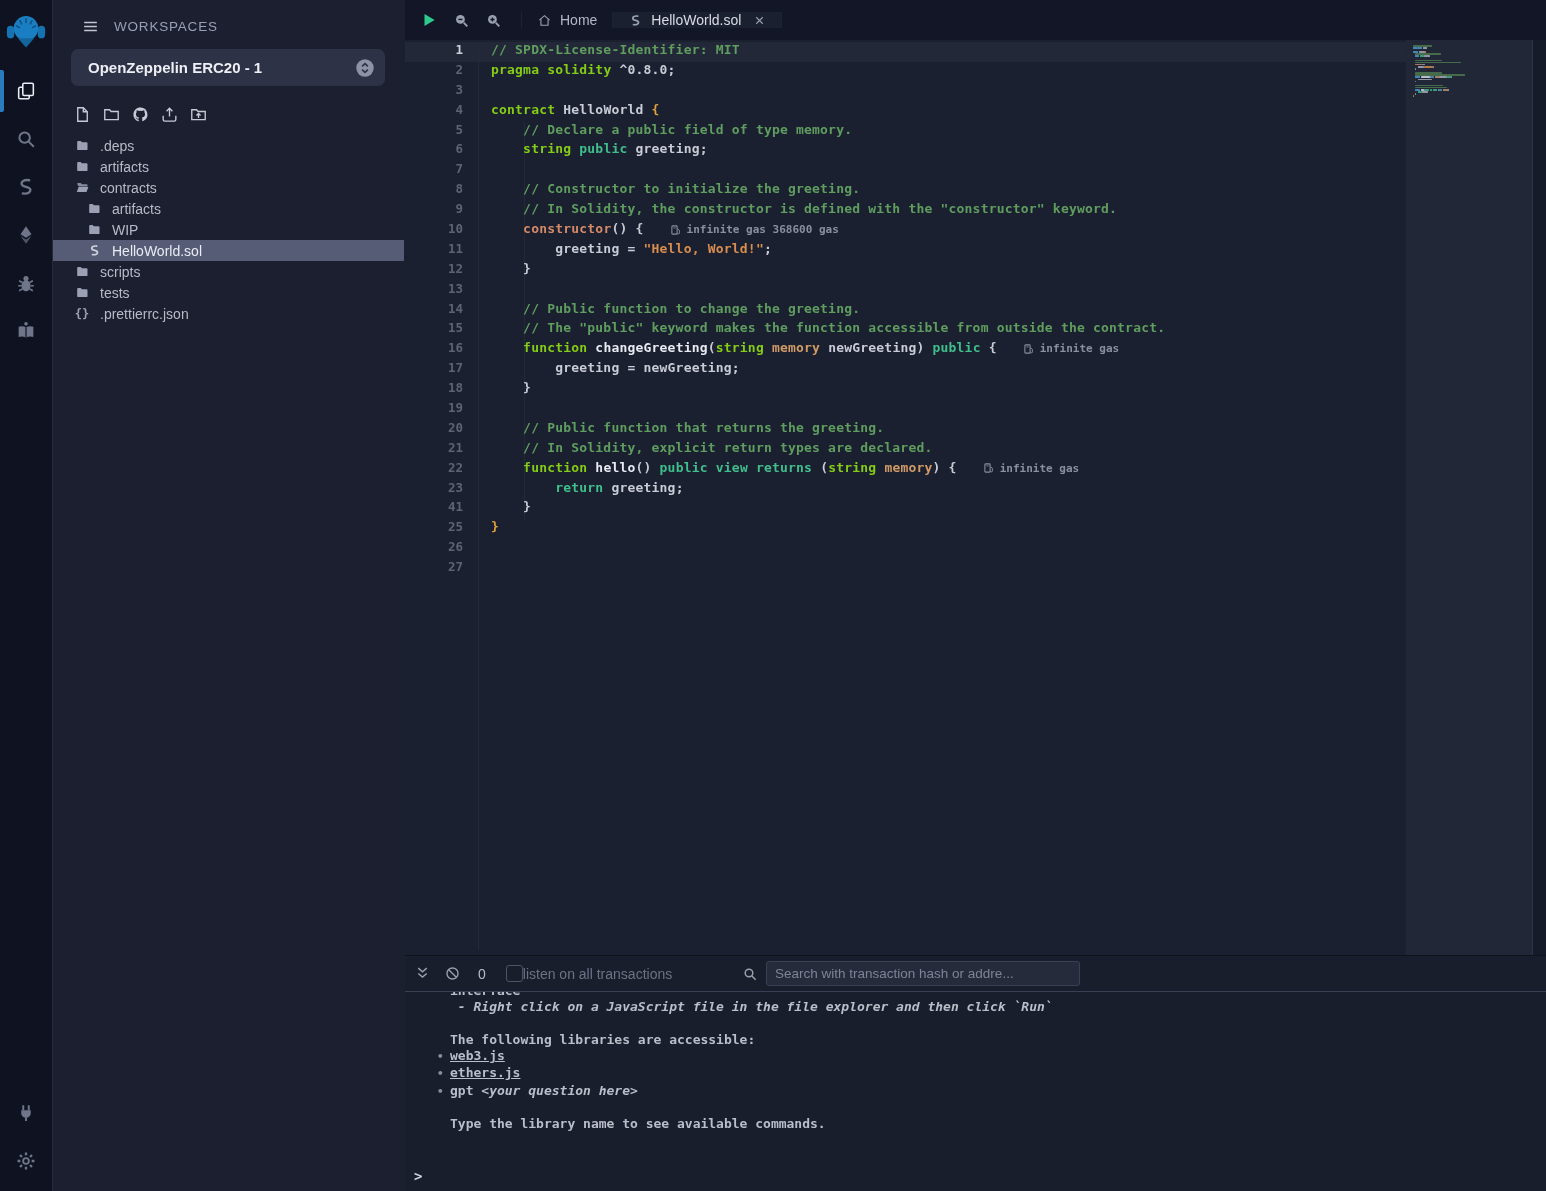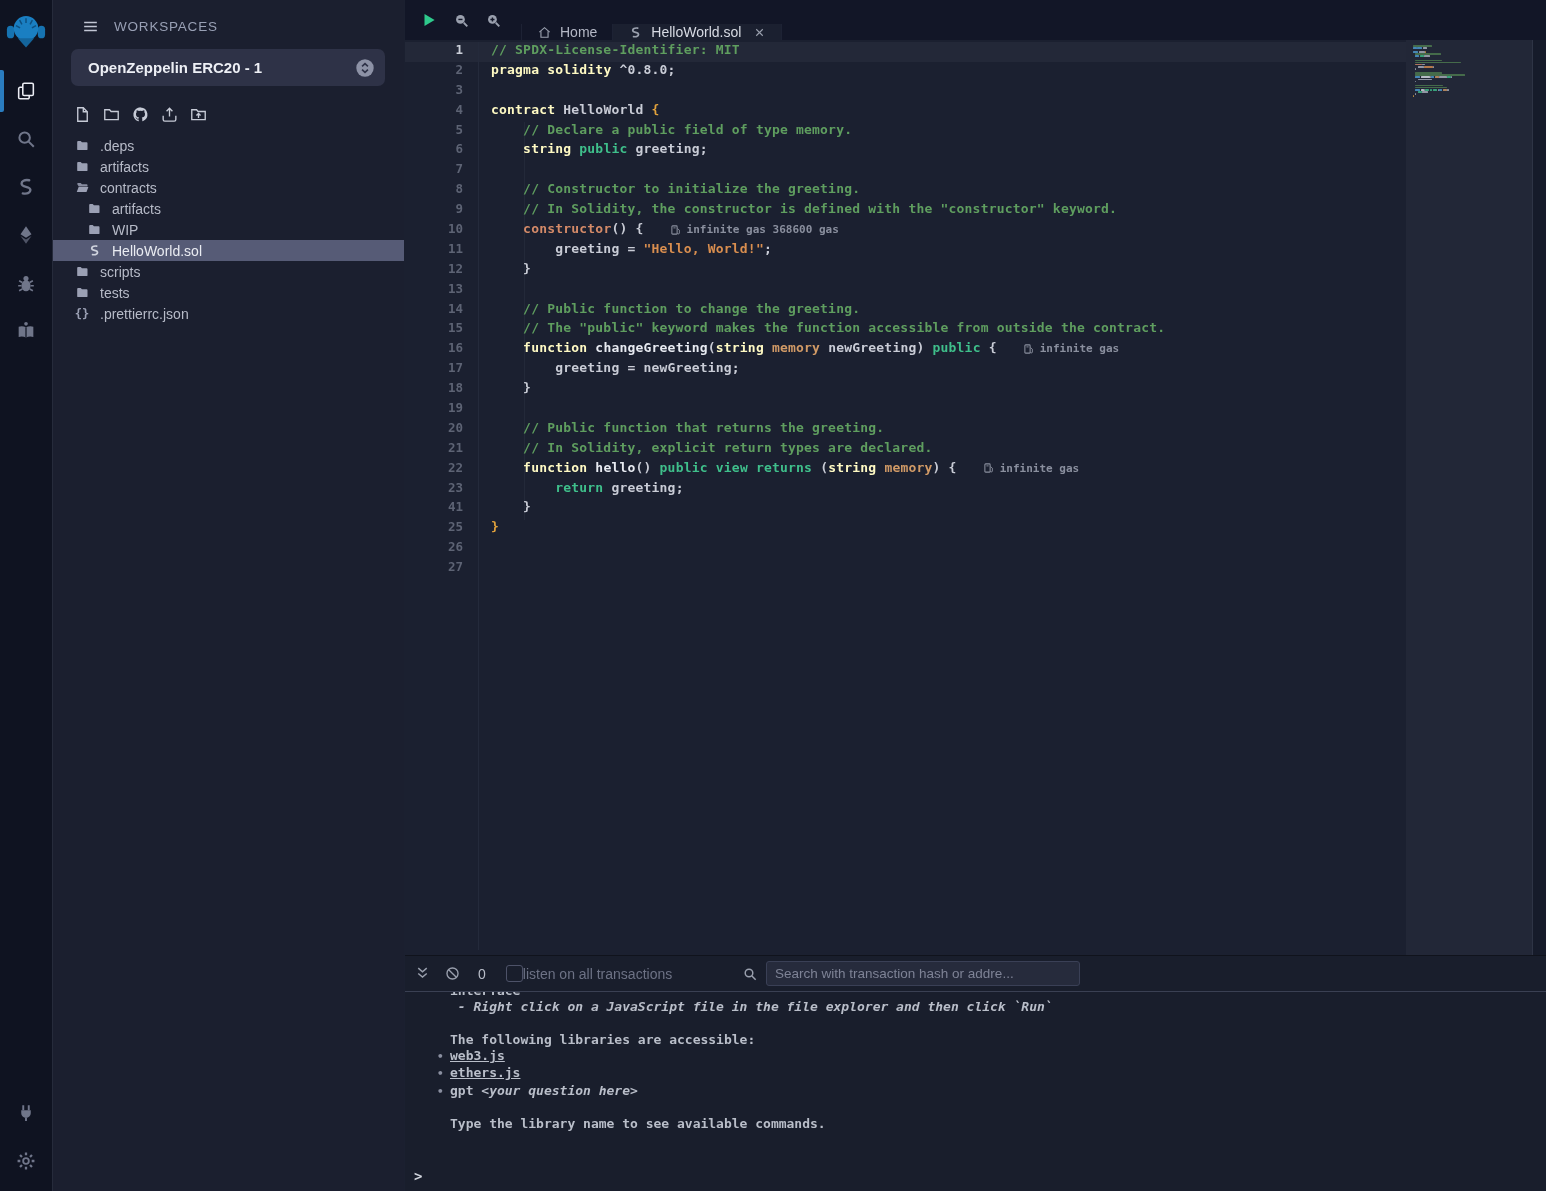--- a/index.html
+++ b/index.html
@@ -56,21 +56,21 @@
   .tree-row.selected .t-icon{color:#ced2dd}
   .txt-icon{font-family:"DejaVu Sans Mono",monospace;font-size:12px;color:#9ba0b4;font-weight:700}
 
   
   #main{position:absolute;left:405px;top:0;right:0;height:100%}
   #tabbar{position:absolute;left:0;right:0;top:0;height:40px;background:#121627;display:flex;align-items:stretch}
   .controls{display:flex;align-items:center;gap:15px;padding:0 19px 0 15px}
   .ctrl-btn{cursor:pointer;color:#9aa0ae}
   .ctrl-btn svg{width:17px;height:17px}
   .ctrl-btn.play svg{width:18px;height:18px}
-  #tabs{display:flex;align-items:flex-end}
+  #tabs{display:flex;align-items:center}
   .tab{display:flex;align-items:center;gap:8px;padding:0 15px;font-size:14px;color:#b4b8c6;
     border-right:1px solid #1d2234;cursor:pointer}
   .tab:first-child{border-left:1px solid #1d2234}
   .tab .tab-icon{color:#9aa0ae;display:flex}
   .tab .tab-icon svg{width:15px;height:15px}
   .tab.active{background:#1b2030;color:#d8dbe4}
   .tab-close{display:flex;color:#9aa0ae;margin-left:4px;cursor:pointer}
   .tab-close svg{width:13px;height:13px}
 
   
@@ -79,21 +79,21 @@
   .gutter{position:absolute;left:0;top:2px;width:58px}
   .gnum{height:19.9px;line-height:19.9px;text-align:right;
     font:600 12.5px "DejaVu Sans Mono",monospace;color:#5d6374}
   .gnum.cur{color:#ccd0da}
   .guide0{position:absolute;left:73px;top:2px;bottom:6px;width:1px;background:#242a3b}
   .guide4{position:absolute;left:119px;top:82px;height:398px;width:1px;background:#232939}
   .code{position:absolute;left:86px;top:2px;right:134px}
   .cline{height:19.9px;line-height:19.9px;white-space:pre;
     font:600 13px "DejaVu Sans Mono",monospace;letter-spacing:.2px;color:#c9ccd6}
   .tok-cm{color:#5f9e5f}
-  .tok-kb{color:#fef9c3}
+  .tok-kb{color:#84cc16}
   .tok-kg{color:#3fbf8b}
   .tok-ko{color:#d48a68}
   .tok-mo{color:#d19a66}
   .tok-st{color:#d98e4f}
   .tok-bg{color:#e2a23c}
   .tok-fn{color:#e7eaf1}
   .tok-pl{color:#c9ccd6}
   .gas{display:inline-flex;align-items:center;gap:5px;margin-left:26px;
     font:600 11px "DejaVu Sans Mono",monospace;letter-spacing:0;color:#8a8f9e;vertical-align:middle}
   .gas svg{width:12px;height:12px}

